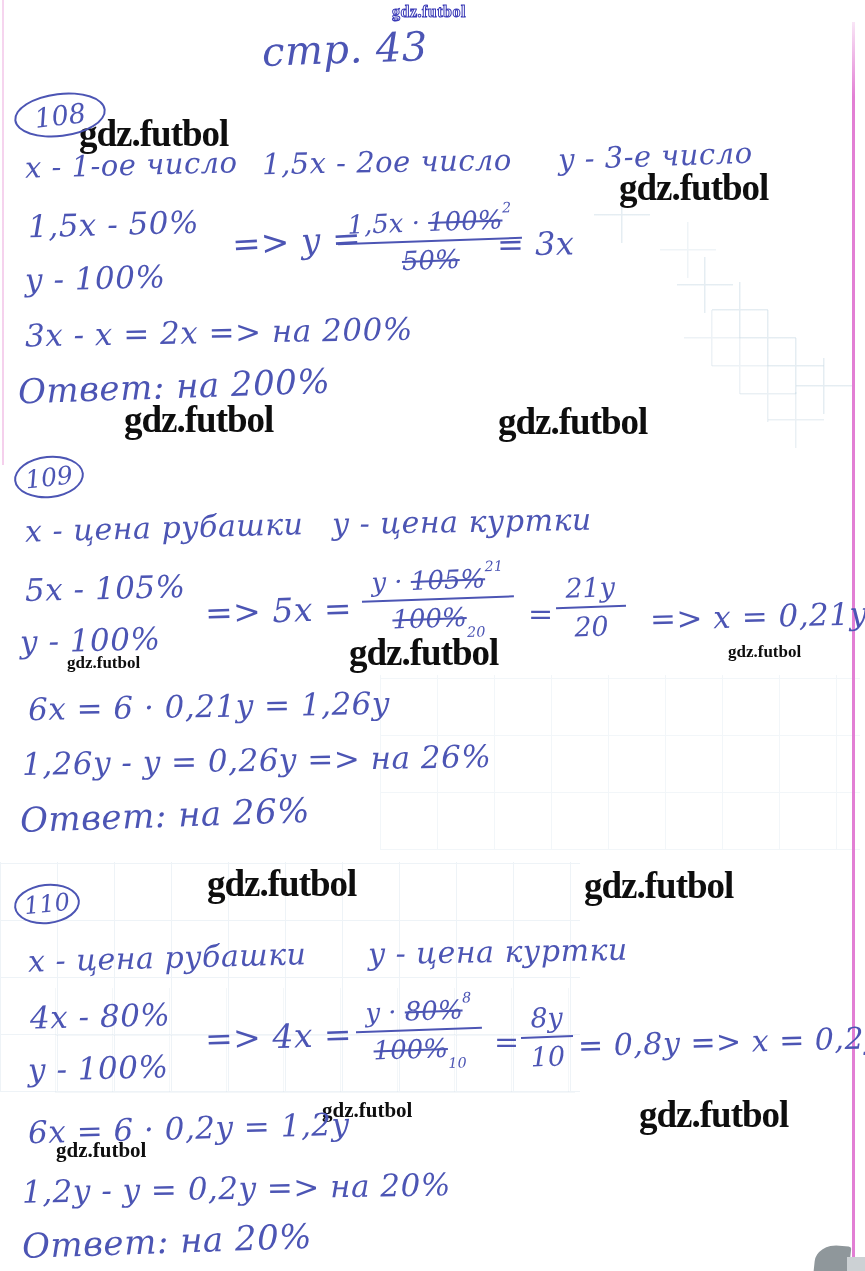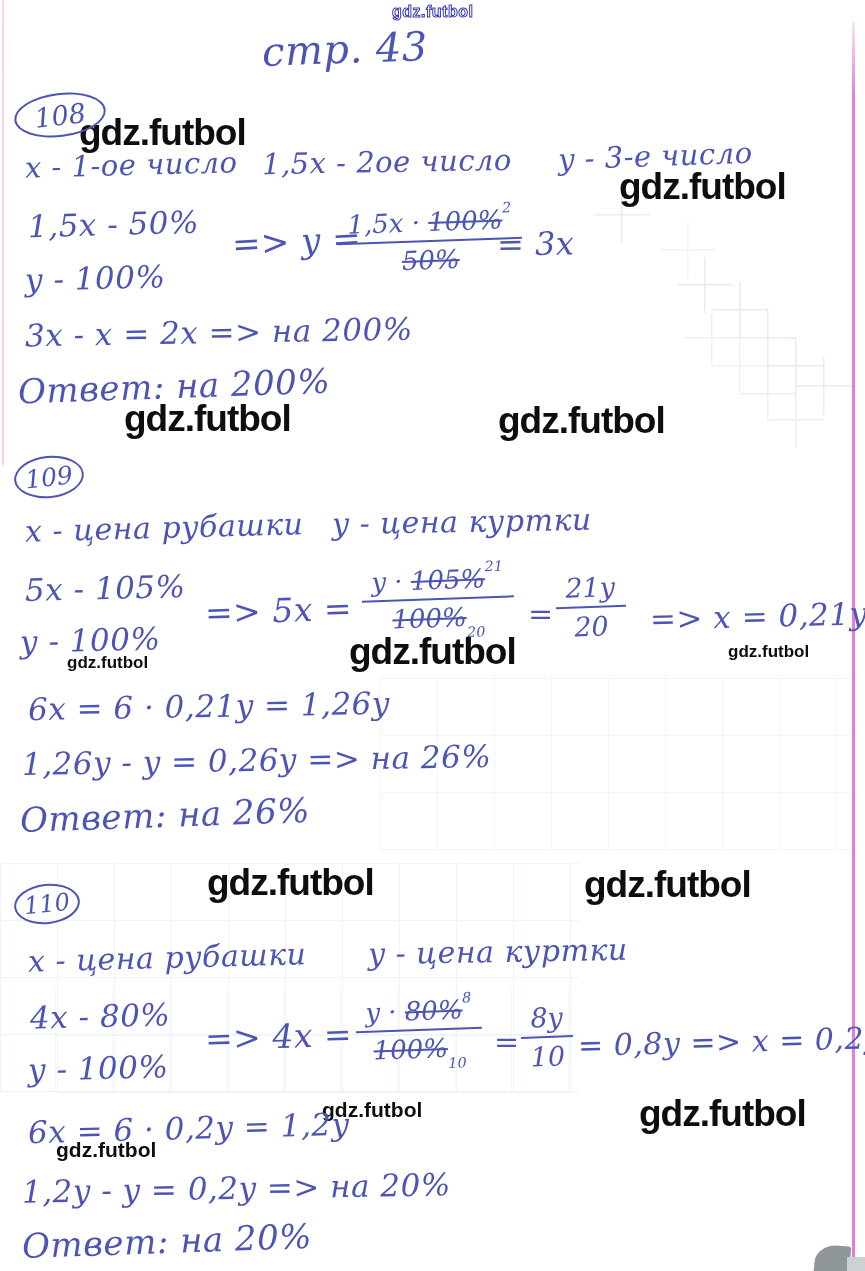--- a/index.html
+++ b/index.html
@@ -13,21 +13,21 @@
     letter-spacing:.5px;line-height:1.05;
   }
   
   .circle{
     position:absolute;border:2.5px solid #4c55b4;border-radius:50%;
     display:flex;align-items:center;justify-content:center;
     color:#4c55b4;font-style:italic;background:transparent;
   }
   
   .wm{
-    position:absolute;color:#0e0e0e;font-family:Liberation Sans, sans-serif;
+    position:absolute;color:#0e0e0e;font-family:Liberation Serif, serif;
     font-weight:700;white-space:nowrap;
   }
   .wm-big{font-size:37px;letter-spacing:-1px;}
   .wm-sm17{font-size:17px;}
   .wm-sm21{font-size:21px;}
   .wm-outline{
     font-size:16px;color:rgba(255,255,255,0.05);
     -webkit-text-stroke:1px #3838b6;letter-spacing:.5px;
   }
   

